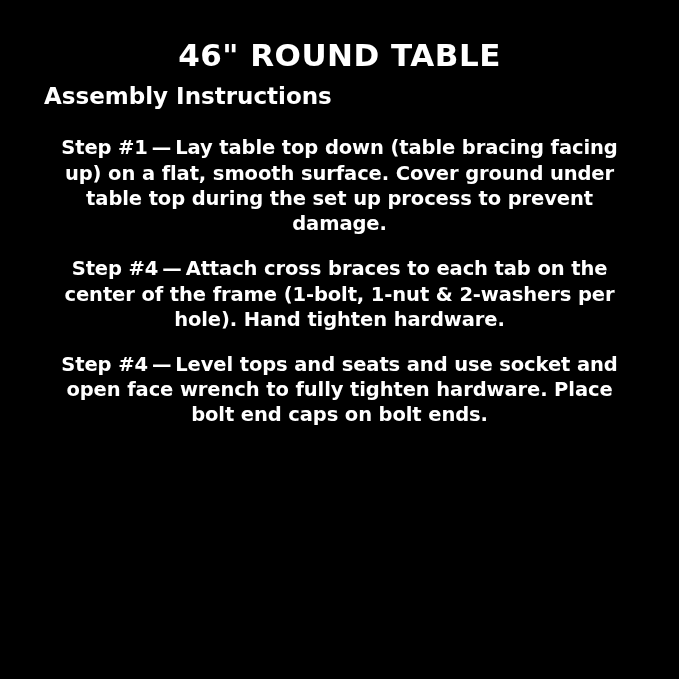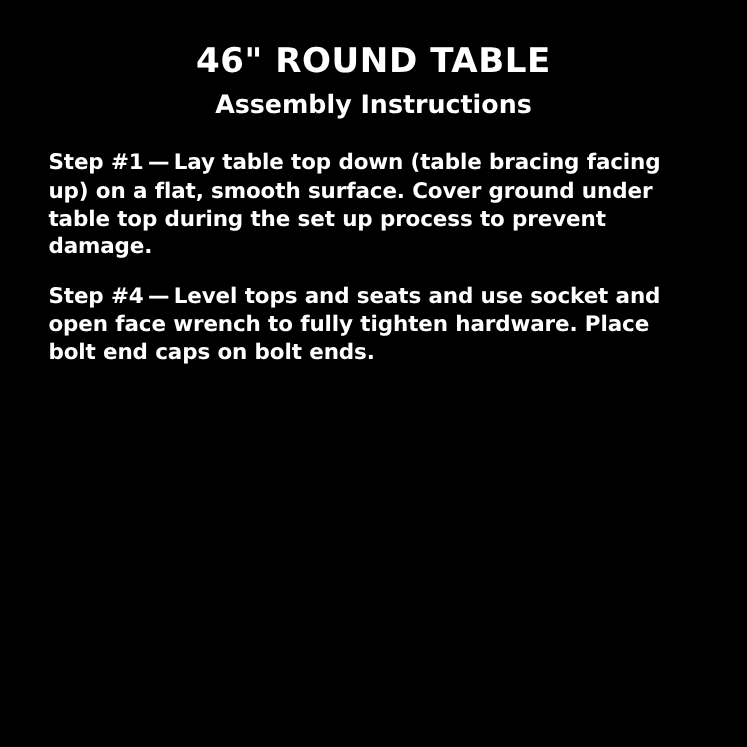--- a/index.html
+++ b/index.html
@@ -23,35 +23,34 @@
   }
   .title {
     text-align: center;
     font-size: 31px;
     font-weight: bold;
     letter-spacing: 0.5px;
     line-height: 1.1;
     margin: 4px 0 0 0;
   }
   .subtitle {
-    text-align: center;
     font-size: 23px;
     font-weight: bold;
     line-height: 1.1;
     margin: 12px 0 0 0;
   }
   .steps {
     margin-top: 26px;
   }
   .step {
     font-size: 19.5px;
     font-weight: bold;
     line-height: 1.30;
     margin-bottom: 17px;
-    text-align: left;
+    text-align: center;
     letter-spacing: -0.1px;
   }
   .step:last-child {
     margin-bottom: 0;
   }
   .step .label {
     white-space: nowrap;
   }
   .step .dash {
     padding: 0 4px;
@@ -66,20 +65,23 @@
   <h2 class="subtitle">Assembly Instructions</h2>
 
   <div class="steps">
 
     <p class="step">
       <span class="label">Step #1</span><span class="dash">—</span><span class="body">Lay table top down (table bracing facing up) on a flat, smooth surface. Cover ground under table top during the set up process to prevent damage.</span>
     </p>
 
 
 
+    <p class="step">
+      <span class="label">Step #4</span><span class="dash">—</span><span class="body">Attach cross braces to each tab on the center of the frame (1-bolt, 1-nut &amp; 2-washers per hole). Hand tighten hardware.</span>
+    </p>
 
 
     <p class="step">
       <span class="label">Step #4</span><span class="dash">—</span><span class="body">Level tops and seats and use socket and open face wrench to fully tighten hardware. Place bolt end caps on bolt ends.</span>
     </p>
 
   </div>
 </div>
 
 </body></html>

